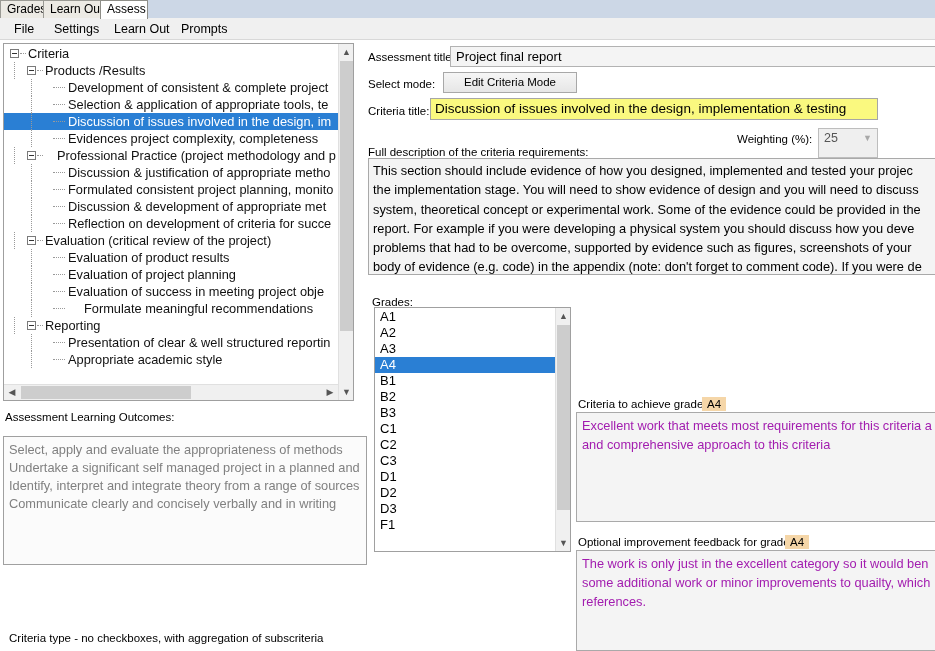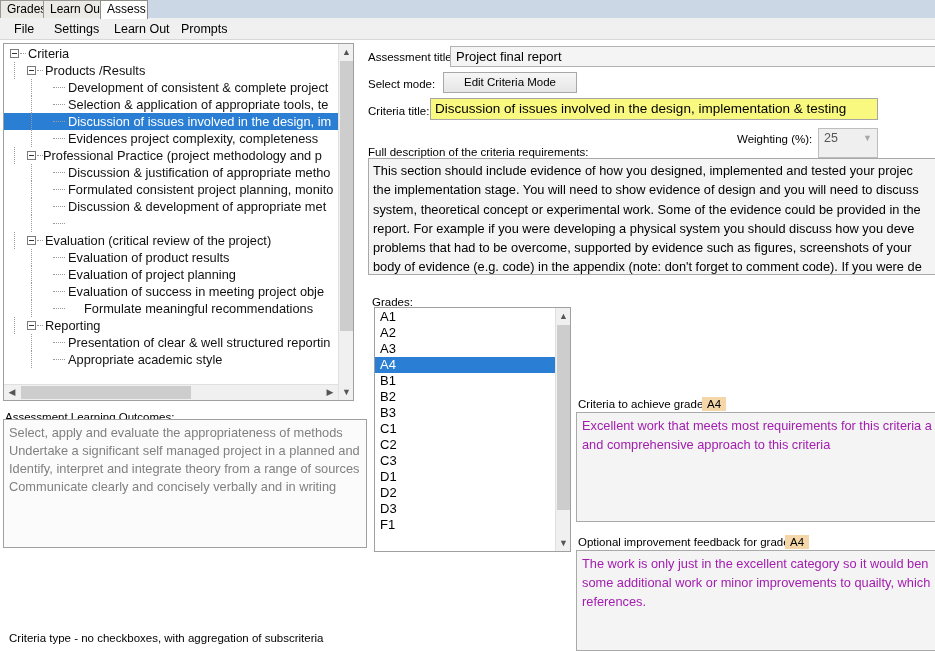--- a/index.html
+++ b/index.html
@@ -141,21 +141,21 @@
     position: absolute; top: 1px; height: 13px;
     background: #cdcdcd;
   }
 
   
   .alo-label {
     position: absolute; left: 5px; top: 411px;
     font-size: 11.5px; color: #000;
   }
   .alo-box {
-    position: absolute; left: 3px; top: 419px; width: 364px; height: 129px;
+    position: absolute; left: 3px; top: 436px; width: 364px; height: 129px;
     background: #fbfbfb;
     border: 1px solid #a0a0a0;
     box-sizing: border-box;
     overflow: hidden;
     padding: 4px 5px;
   }
   .alo-line {
     font-size: 12.8px; color: #808080; line-height: 18px;
     white-space: nowrap;
   }
@@ -284,25 +284,25 @@
 </div>
 
 <div class="tree-panel">
   <div class="tree-inner" id="tree-inner">
       <div class="tnode"><span class="expander" style="left: 6px; top: 4px;"></span><span class="dashline" style="left: 16px; top: 8px; width: 6px;"></span><span class="lbl" style="margin-left: 24px;">Criteria</span></div>
       <div class="tnode"><span class="expander" style="left: 23px; top: 4px;"></span><span class="dashline" style="left: 33px; top: 8px; width: 6px;"></span><span class="vline" style="left: 10px; top: 0px; height: 17px;"></span><span class="lbl" style="margin-left: 41px;">Products /Results</span></div>
       <div class="tnode"><span class="dashline" style="left: 49px; top: 8px; width: 12px;"></span><span class="vline" style="left: 27px; top: 0px; height: 17px;"></span><span class="lbl" style="margin-left: 64px;">Development of consistent &amp; complete project</span></div>
       <div class="tnode"><span class="dashline" style="left: 49px; top: 8px; width: 12px;"></span><span class="vline" style="left: 27px; top: 0px; height: 17px;"></span><span class="lbl" style="margin-left: 64px;">Selection &amp; application of appropriate tools, te</span></div>
       <div class="tnode sel"><span class="dashline" style="left: 49px; top: 8px; width: 12px;"></span><span class="vline" style="left: 27px; top: 0px; height: 17px;"></span><span class="lbl" style="margin-left: 64px;">Discussion of issues involved in the design,  im</span></div>
       <div class="tnode"><span class="dashline" style="left: 49px; top: 8px; width: 12px;"></span><span class="vline" style="left: 27px; top: 0px; height: 17px;"></span><span class="lbl" style="margin-left: 64px;">Evidences project complexity, completeness</span></div>
-      <div class="tnode"><span class="expander" style="left: 23px; top: 4px;"></span><span class="dashline" style="left: 33px; top: 8px; width: 6px;"></span><span class="vline" style="left: 10px; top: 0px; height: 17px;"></span><span class="lbl" style="margin-left: 39px;">Professional Practice (project methodology and p</span></div>
+      <div class="tnode"><span class="expander" style="left: 23px; top: 4px;"></span><span class="dashline" style="left: 33px; top: 8px; width: 6px;"></span><span class="vline" style="left: 10px; top: 0px; height: 17px;"></span><span class="lbl" style="margin-left: 53px;">Professional Practice (project methodology and p</span></div>
       <div class="tnode"><span class="dashline" style="left: 49px; top: 8px; width: 12px;"></span><span class="vline" style="left: 27px; top: 0px; height: 17px;"></span><span class="lbl" style="margin-left: 64px;">Discussion &amp; justification of appropriate metho</span></div>
       <div class="tnode"><span class="dashline" style="left: 49px; top: 8px; width: 12px;"></span><span class="vline" style="left: 27px; top: 0px; height: 17px;"></span><span class="lbl" style="margin-left: 64px;">Formulated consistent project planning, monito</span></div>
       <div class="tnode"><span class="dashline" style="left: 49px; top: 8px; width: 12px;"></span><span class="vline" style="left: 27px; top: 0px; height: 17px;"></span><span class="lbl" style="margin-left: 64px;">Discussion &amp; development of appropriate met</span></div>
-      <div class="tnode"><span class="dashline" style="left: 49px; top: 8px; width: 12px;"></span><span class="vline" style="left: 27px; top: 0px; height: 17px;"></span></div>
+      <div class="tnode"><span class="dashline" style="left: 49px; top: 8px; width: 12px;"></span><span class="vline" style="left: 27px; top: 0px; height: 17px;"></span><span class="lbl" style="margin-left: 64px;">Reflection on development of criteria for succe</span></div>
       <div class="tnode"><span class="expander" style="left: 23px; top: 4px;"></span><span class="dashline" style="left: 33px; top: 8px; width: 6px;"></span><span class="vline" style="left: 10px; top: 0px; height: 17px;"></span><span class="lbl" style="margin-left: 41px;">Evaluation (critical review of the project)</span></div>
       <div class="tnode"><span class="dashline" style="left: 49px; top: 8px; width: 12px;"></span><span class="vline" style="left: 27px; top: 0px; height: 17px;"></span><span class="lbl" style="margin-left: 64px;">Evaluation of product results</span></div>
       <div class="tnode"><span class="dashline" style="left: 49px; top: 8px; width: 12px;"></span><span class="vline" style="left: 27px; top: 0px; height: 17px;"></span><span class="lbl" style="margin-left: 64px;">Evaluation of project planning</span></div>
       <div class="tnode"><span class="dashline" style="left: 49px; top: 8px; width: 12px;"></span><span class="vline" style="left: 27px; top: 0px; height: 17px;"></span><span class="lbl" style="margin-left: 64px;">Evaluation of success in meeting project obje</span></div>
       <div class="tnode"><span class="dashline" style="left: 49px; top: 8px; width: 12px;"></span><span class="vline" style="left: 27px; top: 0px; height: 17px;"></span><span class="lbl" style="margin-left: 80px; text-align: right;">Formulate meaningful recommendations</span></div>
       <div class="tnode"><span class="expander" style="left: 23px; top: 4px;"></span><span class="dashline" style="left: 33px; top: 8px; width: 6px;"></span><span class="vline" style="left: 10px; top: 0px; height: 17px;"></span><span class="lbl" style="margin-left: 41px;">Reporting</span></div>
       <div class="tnode"><span class="dashline" style="left: 49px; top: 8px; width: 12px;"></span><span class="vline" style="left: 27px; top: 0px; height: 17px;"></span><span class="lbl" style="margin-left: 64px;">Presentation of clear &amp; well structured reportin</span></div>
       <div class="tnode"><span class="dashline" style="left: 49px; top: 8px; width: 12px;"></span><span class="vline" style="left: 27px; top: 0px; height: 17px;"></span><span class="lbl" style="margin-left: 64px;">Appropriate academic style</span></div>
     </div>
 

